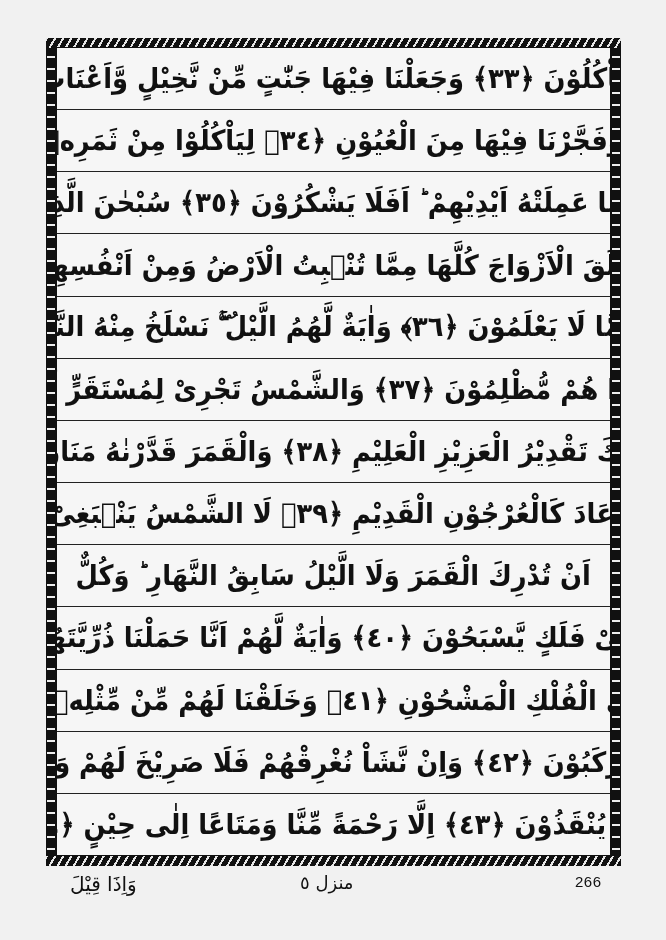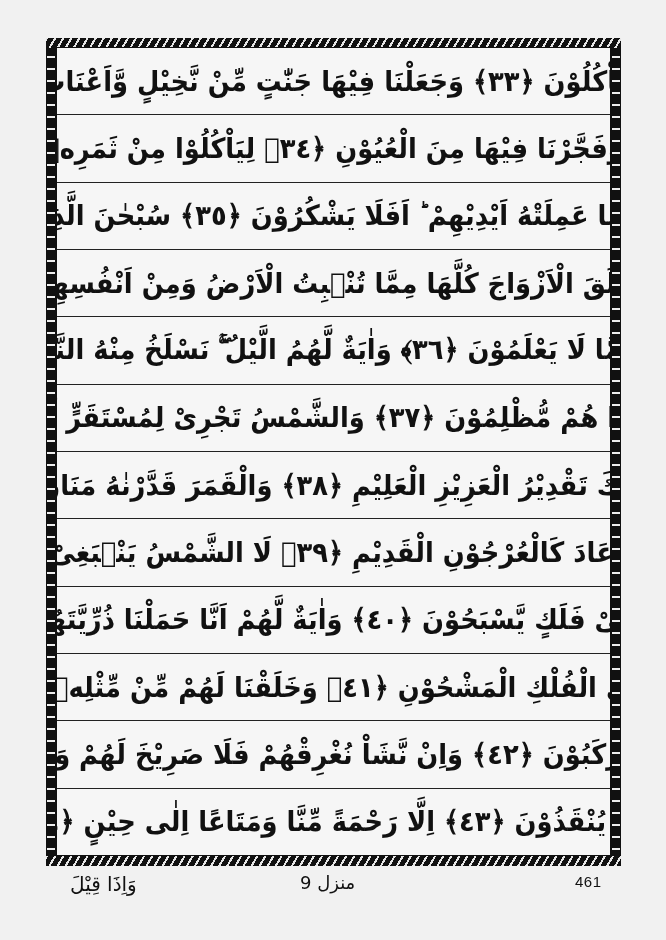--- a/index.html
+++ b/index.html
@@ -76,28 +76,31 @@
   <div class="line">
       <span class="line-text">فَاِذَا هُمْ مُّظْلِمُوْنَ ﴿٣٧﴾ وَالشَّمْسُ تَجْرِىْ لِمُسْتَقَرٍّ لَّهَا ؕ</span>
     </div>
   <div class="line">
       <span class="line-text">ذٰلِكَ تَقْدِيْرُ الْعَزِيْزِ الْعَلِيْمِ ﴿٣٨﴾ وَالْقَمَرَ قَدَّرْنٰهُ مَنَازِلَ</span>
     </div>
   <div class="line">
       <span class="line-text">حَتّٰى عَادَ كَالْعُرْجُوْنِ الْقَدِيْمِ ﴿٣٩﴾ لَا الشَّمْسُ يَنْۢبَغِىْ لَهَاۤ</span>
     </div>
   <div class="line">
+      <span class="line-text">اَنْ تُدْرِكَ الْقَمَرَ وَلَا الَّيْلُ سَابِقُ النَّهَارِ ؕ وَكُلٌّ</span>
+    </div>
+  <div class="line">
       <span class="line-text">فِىْ فَلَكٍ يَّسْبَحُوْنَ ﴿٤٠﴾ وَاٰيَةٌ لَّهُمْ اَنَّا حَمَلْنَا ذُرِّيَّتَهُمْ</span>
     </div>
   <div class="line">
       <span class="line-text">فِى الْفُلْكِ الْمَشْحُوْنِ ﴿٤١﴾ وَخَلَقْنَا لَهُمْ مِّنْ مِّثْلِهٖ مَا</span>
     </div>
   <div class="line">
       <span class="line-text">يَرْكَبُوْنَ ﴿٤٢﴾ وَاِنْ نَّشَاْ نُغْرِقْهُمْ فَلَا صَرِيْخَ لَهُمْ وَلَا</span>
     </div>
   <div class="line">
       <span class="line-text">هُمْ يُنْقَذُوْنَ ﴿٤٣﴾ اِلَّا رَحْمَةً مِّنَّا وَمَتَاعًا اِلٰى حِيْنٍ ﴿٤٤﴾</span>
     </div>
 </div>
 
 <div class="footer-left">وَاِذَا قِيْلَ</div>
-<div class="footer-center">منزل 9</div>
-<div class="footer-right">461</div>
+<div class="footer-center">منزل ٥</div>
+<div class="footer-right">266</div>
 
 </body></html>

